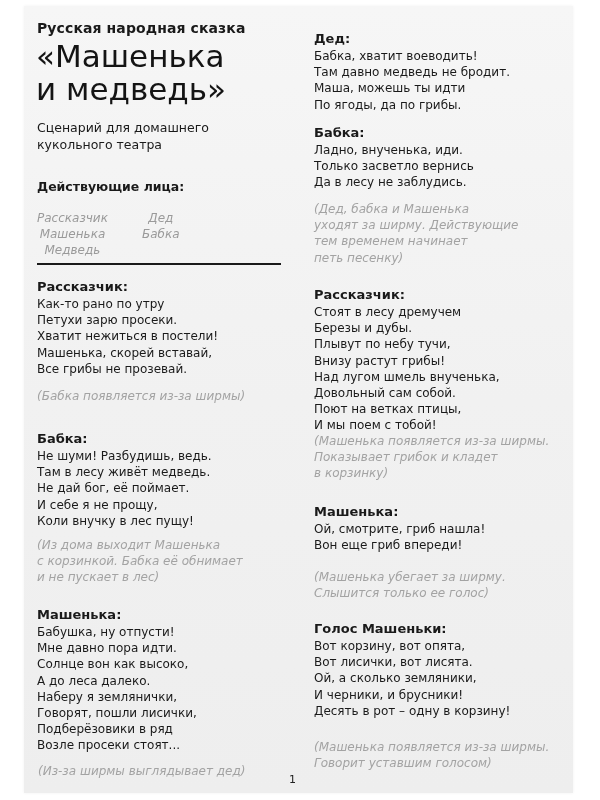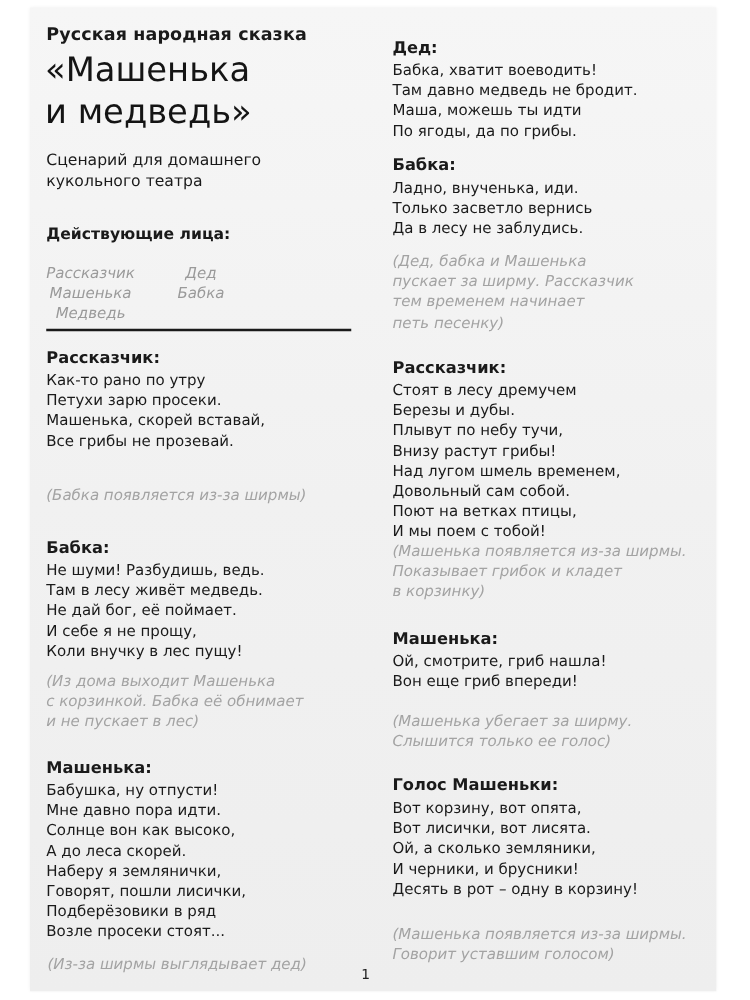--- a/index.html
+++ b/index.html
@@ -6,21 +6,21 @@
   body {
     width: 600px; height: 800px; background: #ffffff; position: relative; overflow: hidden;
     font-family: "DejaVu Sans", sans-serif; color: #1a1a1a;
   }
   .page {
     position: absolute; left: 24px; top: 6px; width: 549px; height: 787px;
     background: linear-gradient(180deg, #f6f6f6 0%, #f1f1f1 50%, #eeeeee 100%);
     box-shadow: 0 0 3px rgba(0,0,0,0.06);
   }
   .subtitle-top { position: absolute; left: 13px; top: 14px; font-size: 14px; font-weight: bold; letter-spacing: 0.1px; white-space: nowrap; }
-  .main-title { position: absolute; left: 12px; top: 34px; font-size: 27px; line-height: 33px; font-weight: normal; color: #141414; white-space: nowrap; }
+  .main-title { position: absolute; left: 12px; top: 34px; font-size: 31px; line-height: 33px; font-weight: normal; color: #141414; white-space: nowrap; }
   .genre { position: absolute; left: 13px; top: 113px; font-size: 12.5px; line-height: 17px; }
   .cast-heading { position: absolute; left: 13px; top: 173px; font-size: 12.5px; font-weight: bold; }
   .cast { position: absolute; left: 13px; top: 204px; font-size: 12px; line-height: 16px; font-style: italic; color: #9a9a9a; }
   .cast-col { position: absolute; top: 0; white-space: nowrap; text-align: center; }
   .divider { position: absolute; left: 13px; top: 257px; width: 244px; height: 2px; background: #1a1a1a; }
   .block { position: absolute; }
   .speaker { font-size: 13px; font-weight: bold; line-height: 17px; margin-bottom: 1px; white-space: nowrap; }
   .lines div { font-size: 12px; line-height: 16.2px; white-space: nowrap; }
   .direction { position: absolute; font-size: 12px; line-height: 16.2px; font-style: italic; color: #a3a3a3; }
   .direction div { white-space: nowrap; }
@@ -53,20 +53,21 @@
       <div>Бабка</div>
     </div>
   </div>
   <div class="divider"></div>
 
   <div class="block" style="left:13px; top:272px">
     <div class="speaker">Рассказчик:</div>
     <div class="lines">
       <div>Как-то рано по утру</div>
       <div>Петухи зарю просеки.</div>
+      <div>Хватит нежиться в постели!</div>
       <div>Машенька, скорей вставай,</div>
       <div>Все грибы не прозевай.</div>
     </div>
   </div>
   <div class="direction" style="left:13px; top:382px">
     <div>(Бабка появляется из-за ширмы)</div>
   </div>
 
   <div class="block" style="left:13px; top:424px">
     <div class="speaker">Бабка:</div>
@@ -83,21 +84,21 @@
     <div>с корзинкой. Бабка её обнимает</div>
     <div>и не пускает в лес)</div>
   </div>
 
   <div class="block" style="left:13px; top:600px">
     <div class="speaker">Машенька:</div>
     <div class="lines">
       <div>Бабушка, ну отпусти!</div>
       <div>Мне давно пора идти.</div>
       <div>Солнце вон как высоко,</div>
-      <div>А до леса скорей.</div>
+      <div>А до леса далеко.</div>
       <div>Наберу я землянички,</div>
       <div>Говорят, пошли лисички,</div>
       <div>Подберёзовики в ряд</div>
       <div>Возле просеки стоят...</div>
     </div>
   </div>
   <div class="direction" style="left:14px; top:757px">
     <div>(Из-за ширмы выглядывает дед)</div>
   </div>
 
@@ -114,33 +115,33 @@
   <div class="block" style="left:290px; top:118px">
     <div class="speaker">Бабка:</div>
     <div class="lines">
       <div>Ладно, внученька, иди.</div>
       <div>Только засветло вернись</div>
       <div>Да в лесу не заблудись.</div>
     </div>
   </div>
   <div class="direction" style="left:290px; top:195px">
     <div>(Дед, бабка и Машенька</div>
-    <div>пускает за ширму. Рассказчик</div>
+    <div>уходят за ширму. Действующие</div>
     <div>тем временем начинает</div>
     <div>петь песенку)</div>
   </div>
 
   <div class="block" style="left:290px; top:280px">
     <div class="speaker">Рассказчик:</div>
     <div class="lines">
       <div>Стоят в лесу дремучем</div>
       <div>Березы и дубы.</div>
       <div>Плывут по небу тучи,</div>
       <div>Внизу растут грибы!</div>
-      <div>Над лугом шмель временем,</div>
+      <div>Над лугом шмель внученька,</div>
       <div>Довольный сам собой.</div>
       <div>Поют на ветках птицы,</div>
       <div>И мы поем с тобой!</div>
     </div>
   </div>
   <div class="direction" style="left:290px; top:427px">
     <div>(Машенька появляется из-за ширмы.</div>
     <div> Показывает грибок и кладет</div>
     <div> в корзинку)</div>
   </div>

